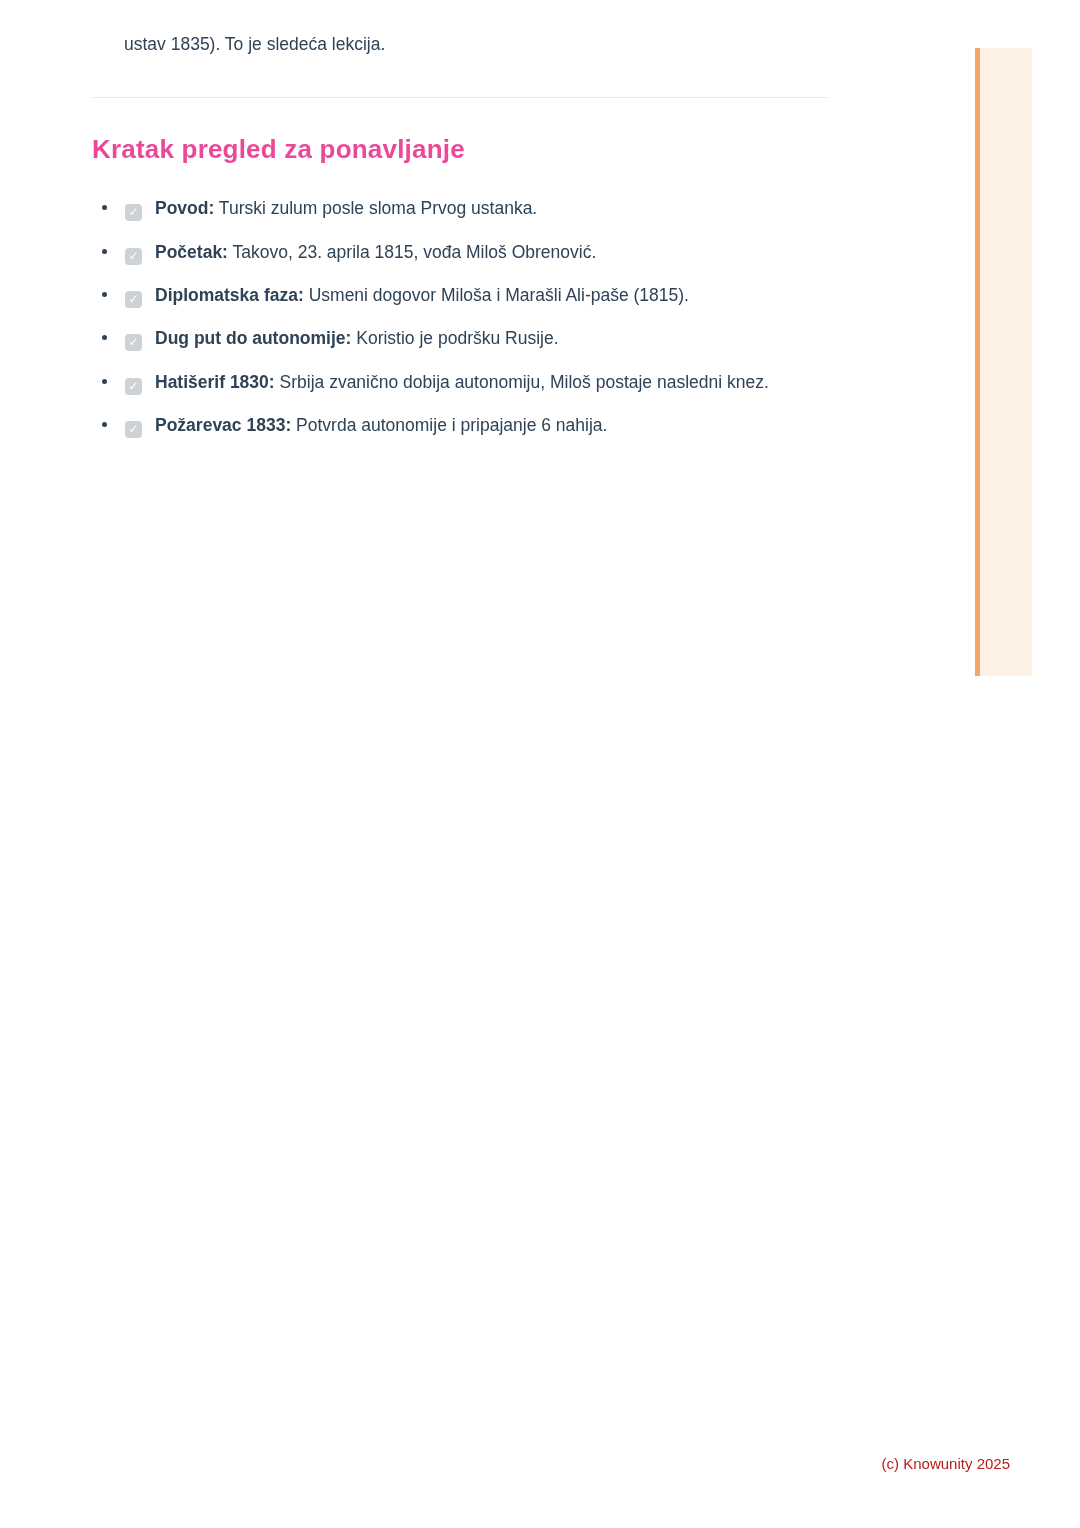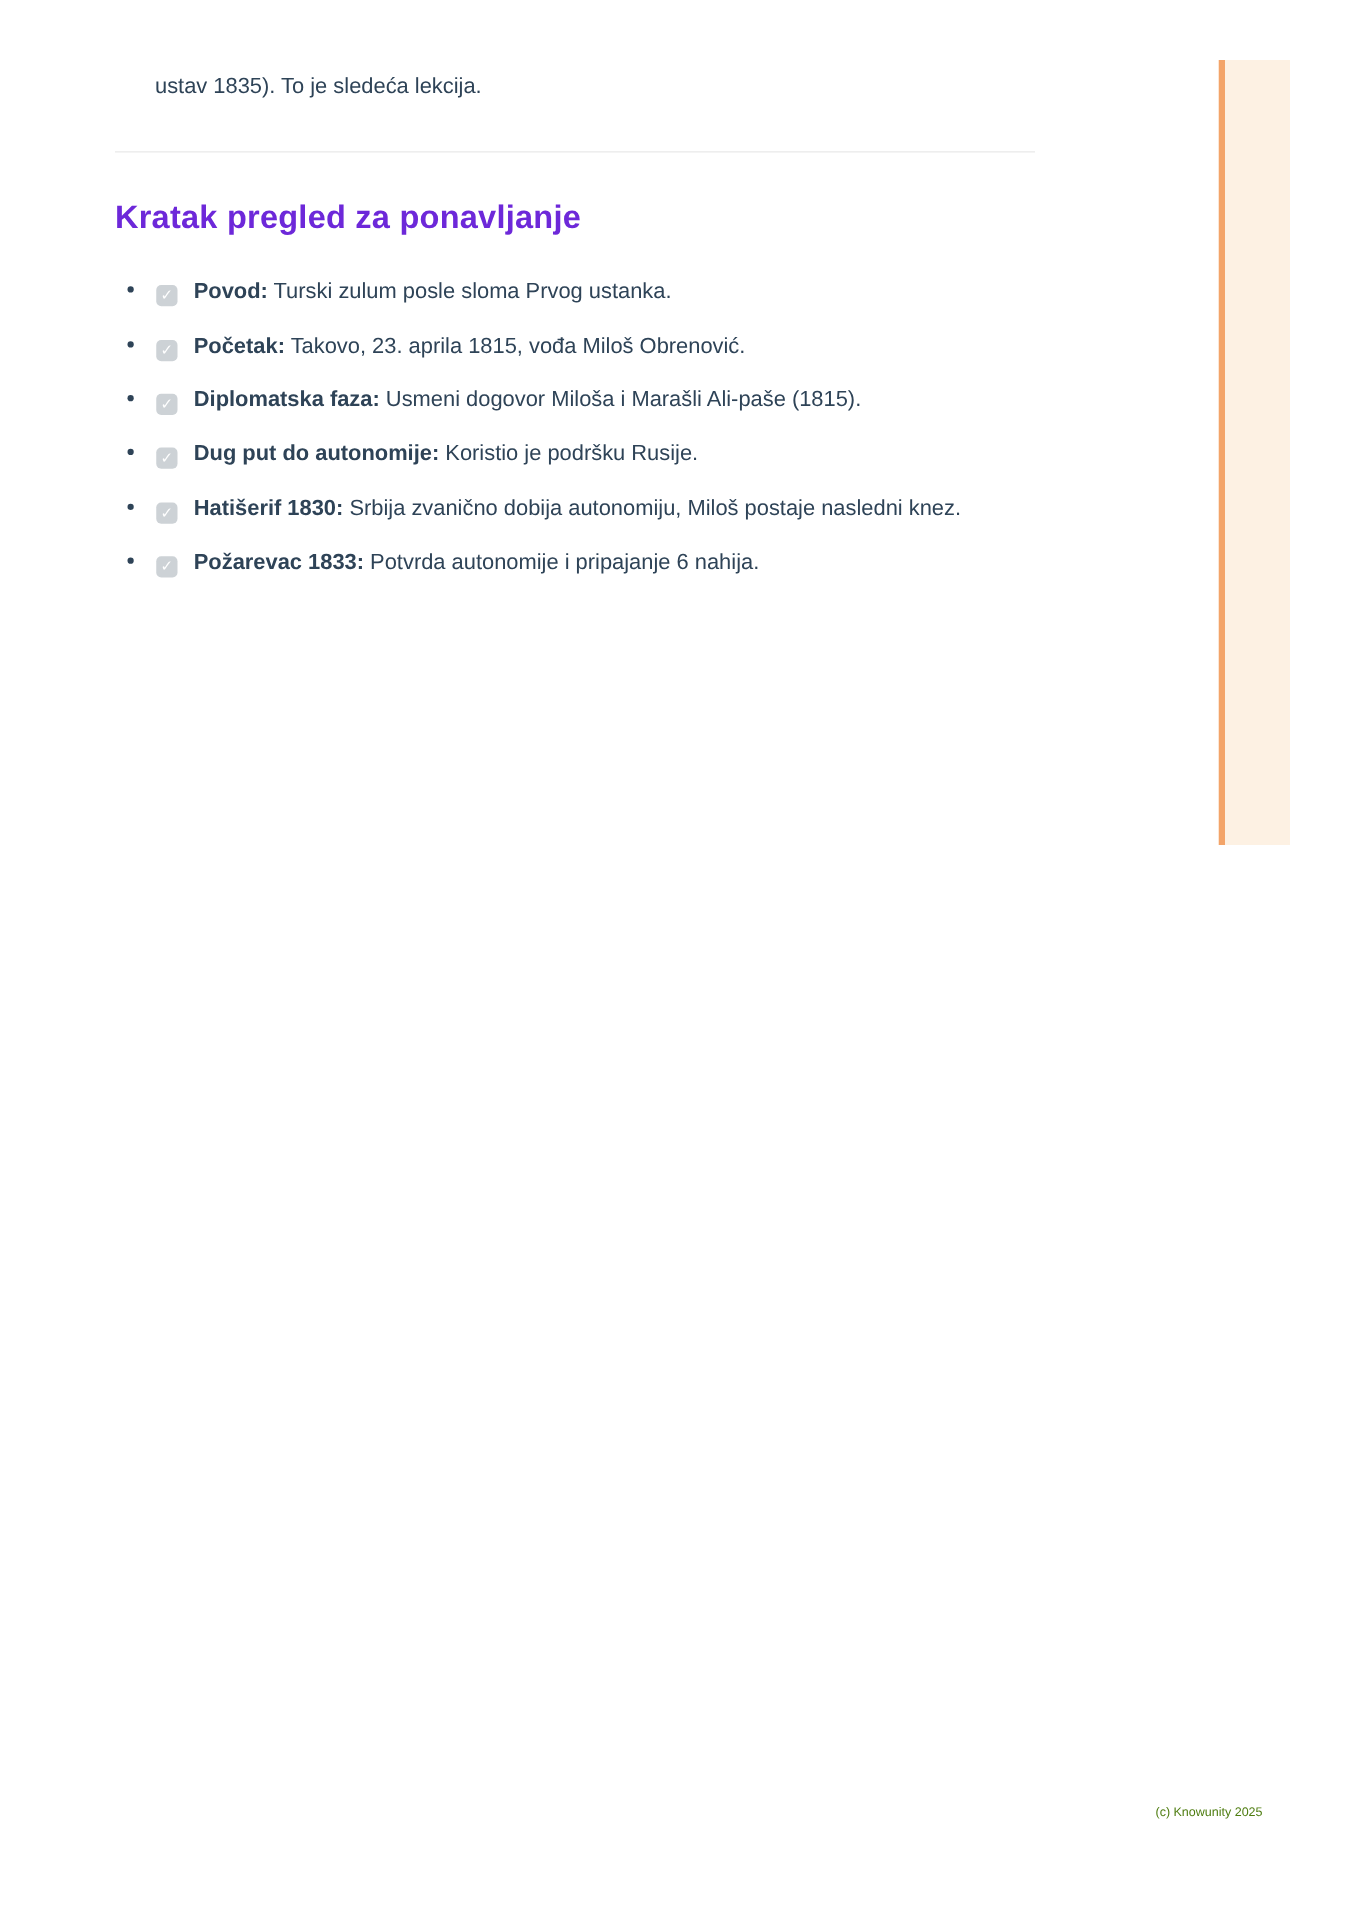--- a/index.html
+++ b/index.html
@@ -7,34 +7,34 @@
   body {
     width: 1080px;
     height: 1528px;
     position: relative;
     background: #ffffff;
     font-family: "Liberation Sans", "DejaVu Sans", sans-serif;
     color: #2e4357;
     overflow: hidden;
   }
   .content {
-    padding: 55px 252px 0 92px;
+    padding: 31px 252px 0 92px;
   }
   .intro {
     margin: 0 0 0 32px;
     font-size: 17.5px;
     line-height: 1.5;
   }
   .divider {
     border: none;
     border-top: 1px solid #e9e9e9;
     margin: 40px 0 0 0;
   }
   .section-title {
-    color: #6d28d9;
+    color: #ec4899;
     font-size: 26px;
     font-weight: 700;
     margin: 36px 0 0 0;
     letter-spacing: 0.2px;
   }
   .checklist {
     list-style: none;
     margin: 27px 0 0 0;
     padding: 0;
   }
@@ -76,23 +76,23 @@
     top: 48px;
     right: 48px;
     width: 57px;
     height: 628px;
     background: #fdf1e3;
     border-left: 5px solid #f3a469;
   }
   .footer-credit {
     position: absolute;
     right: 70px;
-    bottom: 72px;
-    font-size: 10px;
-    color: #4d7c0f;
+    bottom: 56px;
+    font-size: 15px;
+    color: #b91c1c;
   }
 </style>
 </head>
 <body>
 
 <div class="content">
 
   <p class="intro">ustav 1835). To je sledeća lekcija.</p>
 
   <hr class="divider">

